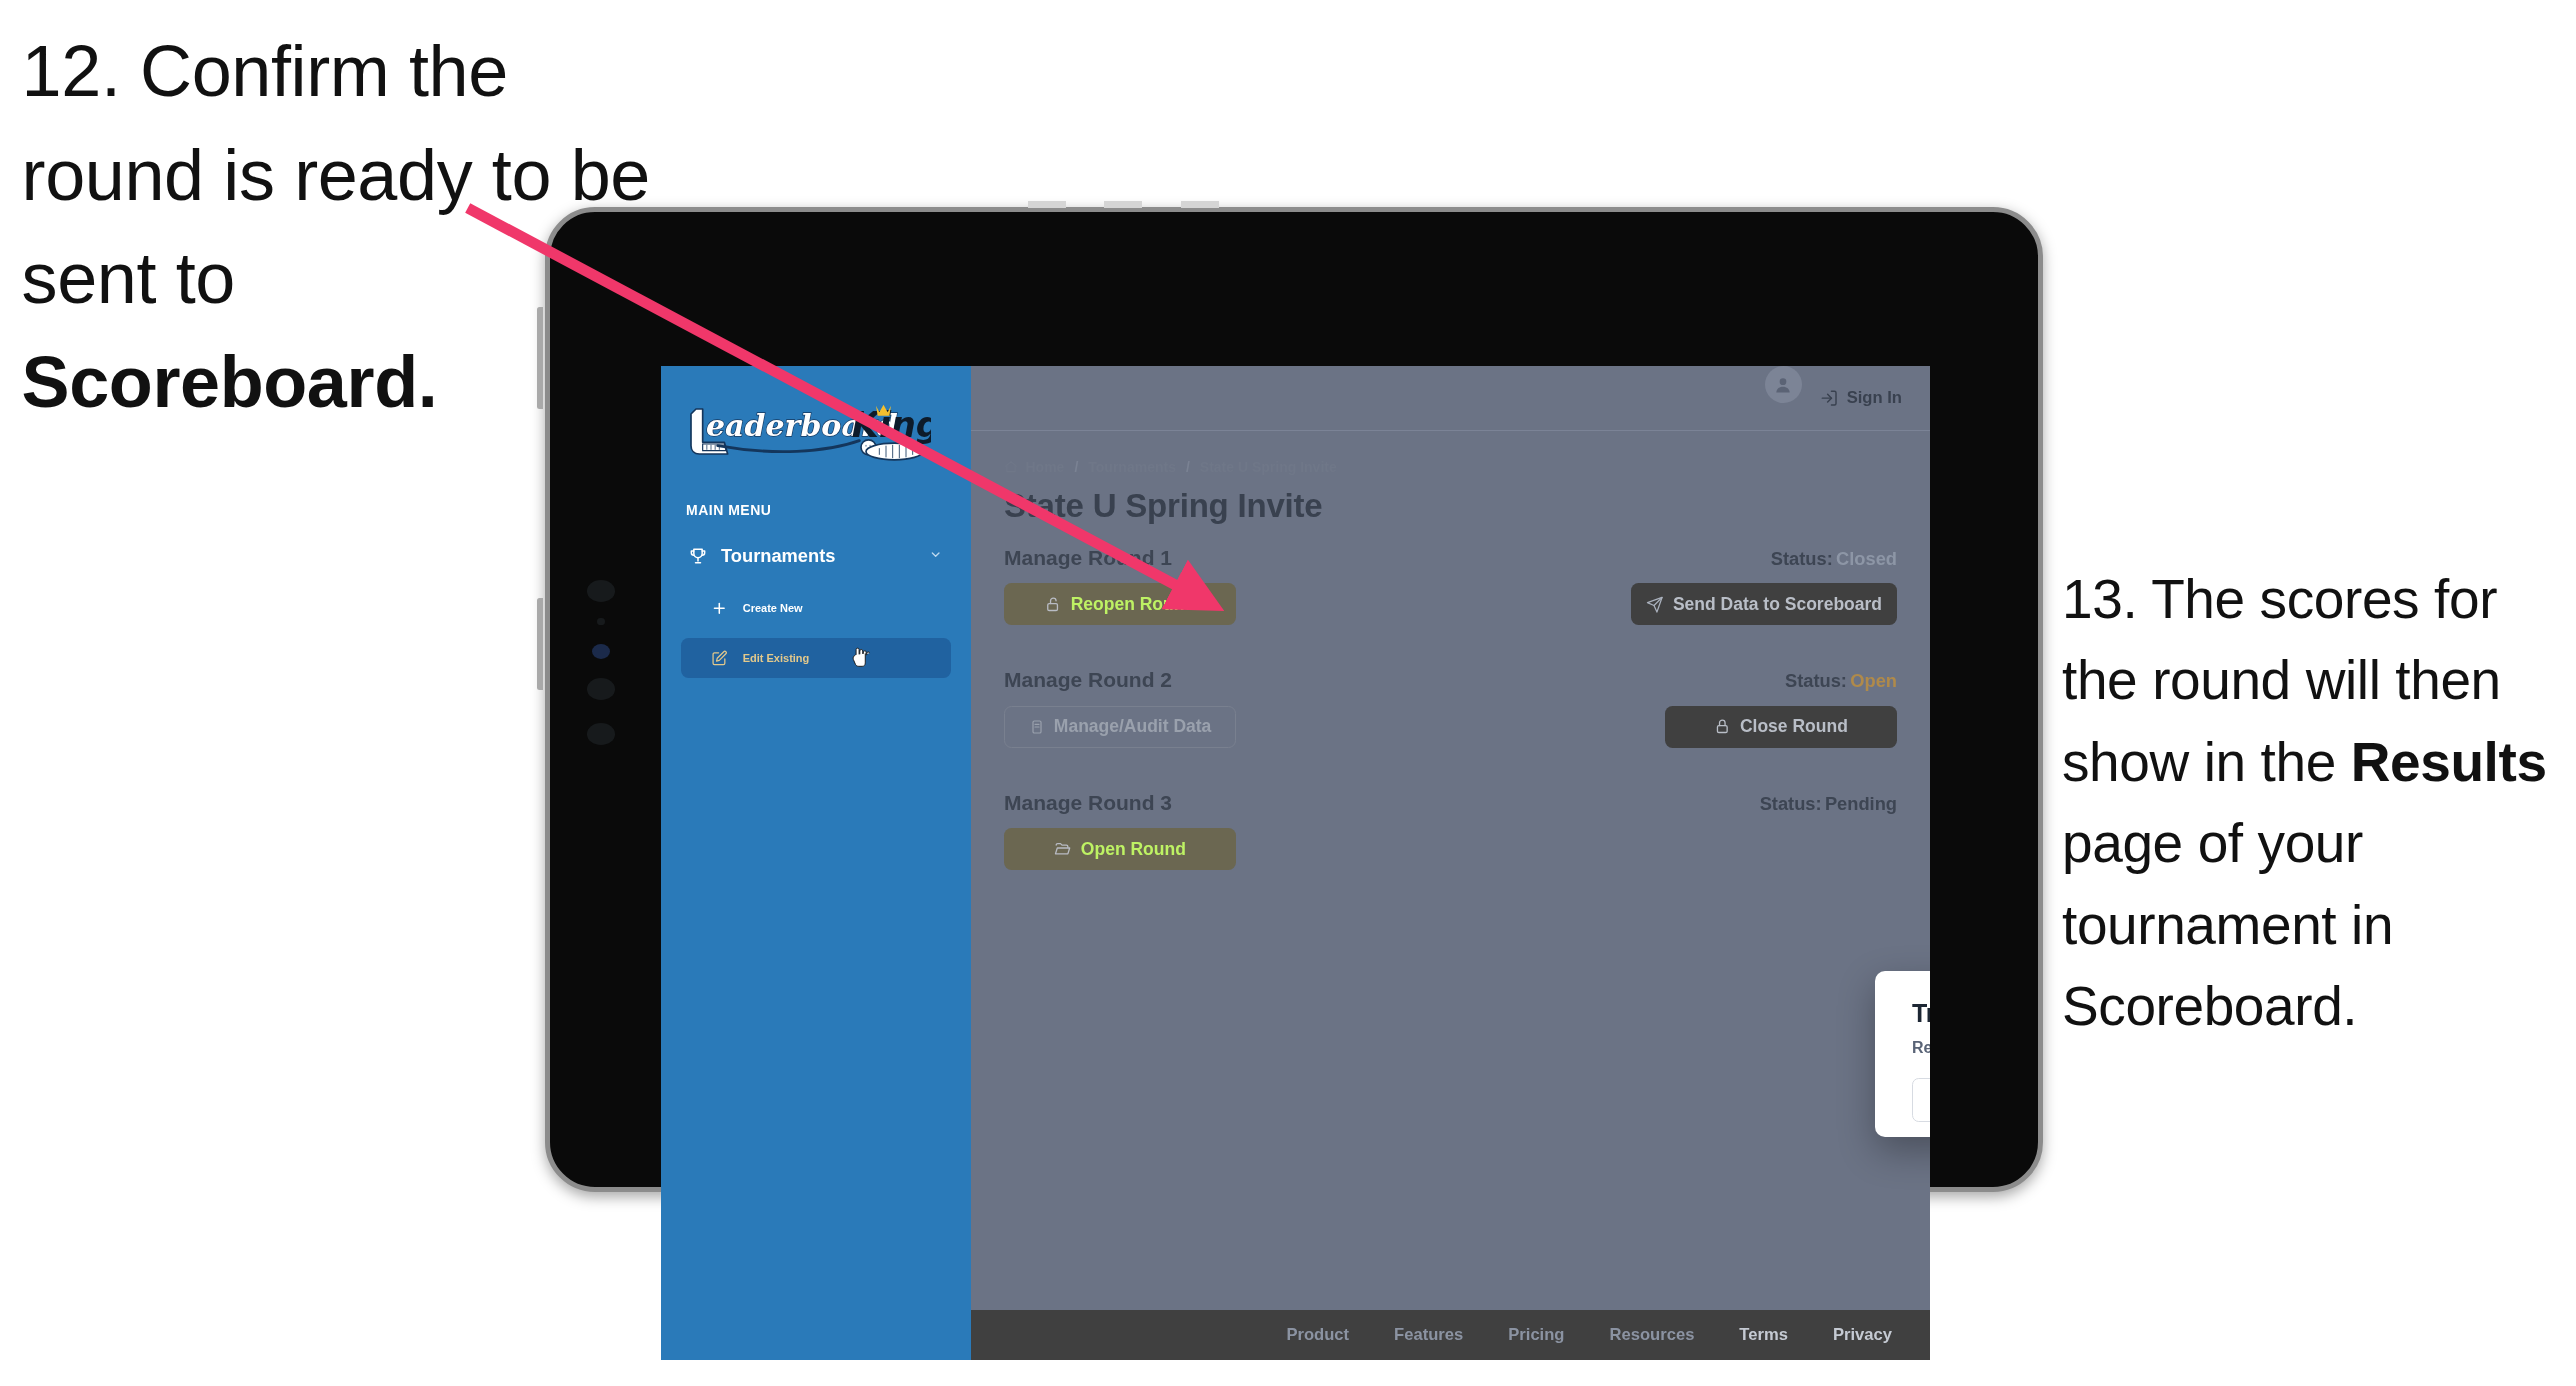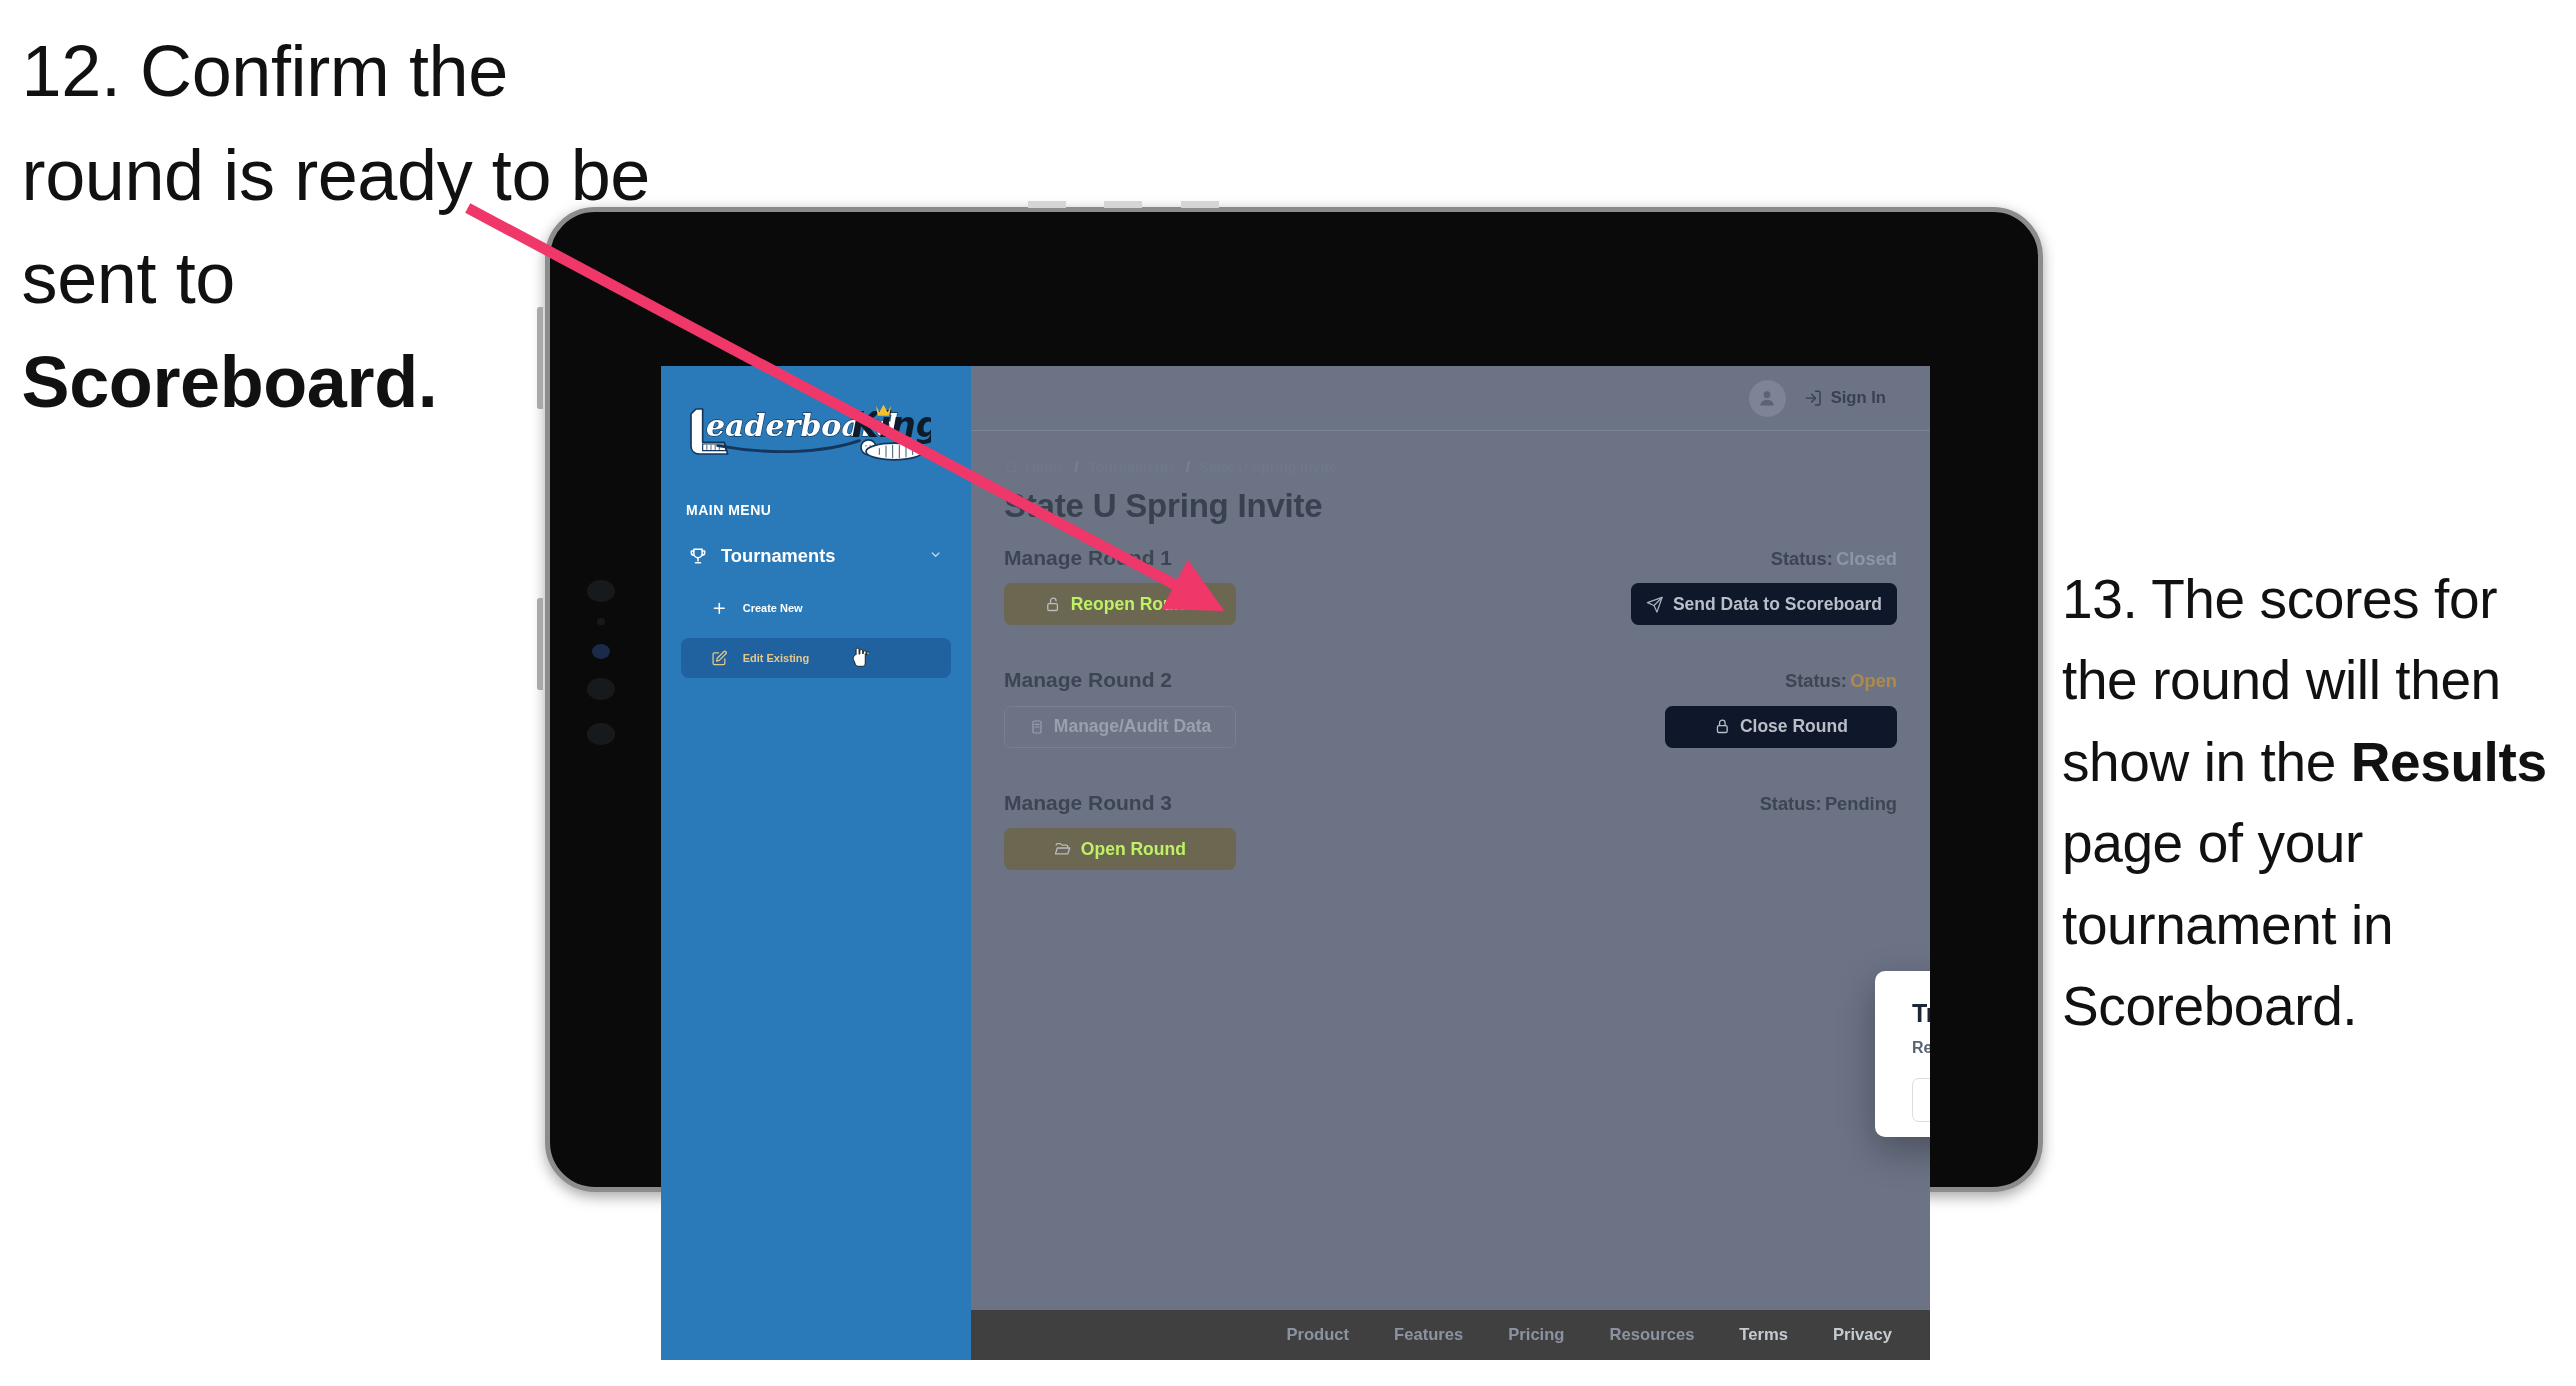--- a/index.html
+++ b/index.html
@@ -207,23 +207,22 @@
     flex: 1 1 auto;
     position: relative;
     background: #6b7385;
     display: flex;
     flex-direction: column;
   }
   #topbar {
     height: 65px;
     border-bottom: 0.8px solid #7b8396;
     display: flex;
-    align-items: center;
     justify-content: flex-end;
-    padding-right: 44px;
+    padding-right: 28px;
     box-sizing: border-box;
     flex: 0 0 65px;
   }
   #avatar {
     width: 37px;
     height: 37px;
     border-radius: 50%;
     background: #7c8496;
     display: flex;
     align-items: center;
@@ -293,21 +292,21 @@
     align-items: center;
     justify-content: center;
     font-size: 17.5px;
     font-weight: 700;
     box-sizing: border-box;
     padding: 0 15px;
     border: none;
   }
   .btn .b-ico { margin-right: 9.2px; display:flex; align-items:center; }
   .btn-gold   { background: #6b6751; color: #bef264; }
-  .btn-navy   { background: #0f172a; color: #b9bec7; }
+  .btn-navy   { background: #404040; color: #b9bec7; }
   .btn-ghost  { background: transparent; color: #9aa1ad; border: 0.8px solid #79808f; justify-content: center; }
 
   #footer {
     height: 50px;
     background: #404040;
     display: flex;
     align-items: center;
     justify-content: flex-end;
     padding-right: 38px;
     box-sizing: border-box;

